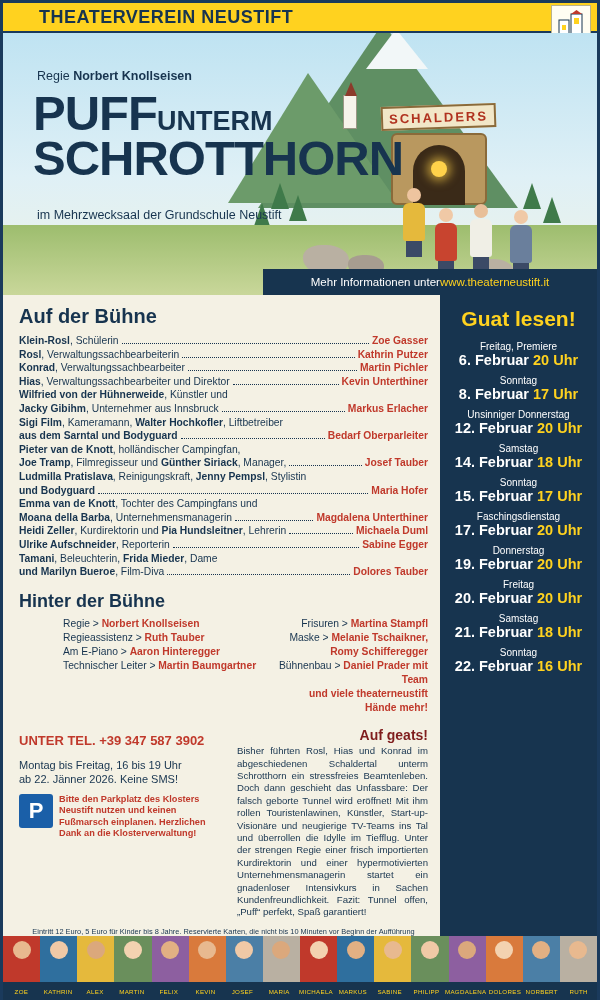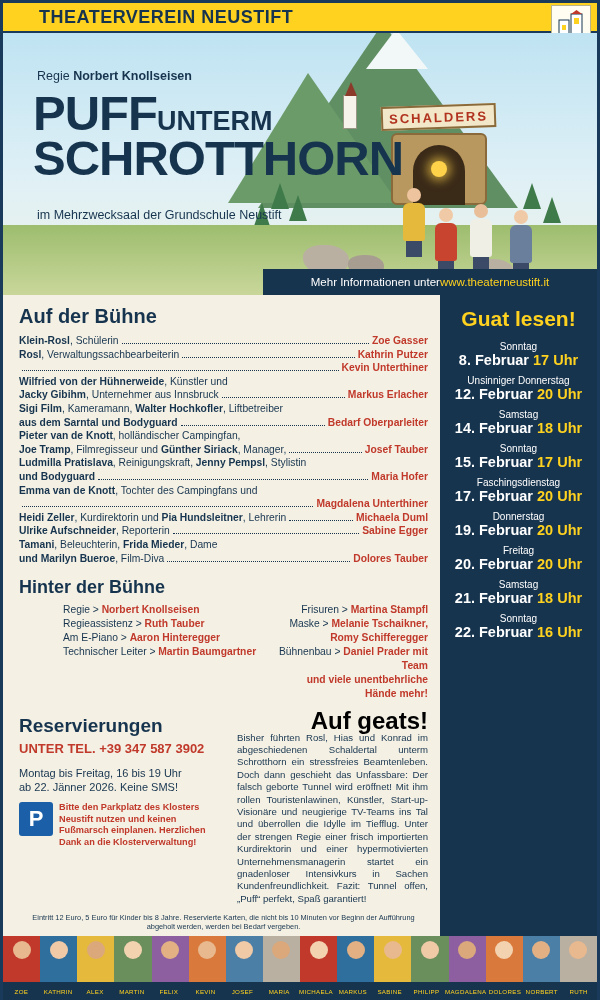--- a/index.html
+++ b/index.html
@@ -169,21 +169,21 @@
   h2.res { font-size:19px; font-weight:bold; color:#17344f; }
   .tel { font-size:13px; font-weight:bold; color:#c0392b; margin-top:4px;}
   .hours { font-size:11px; color:#17344f; margin-top:10px; line-height:14px;}
   .parkinfo { display:flex; margin-top:8px; }
   .pbox {
     width:34px;height:34px;background:#1a5fa8;color:#fff;font-weight:bold;
     font-size:22px; display:flex;align-items:center;justify-content:center;border-radius:3px;
     margin-right:6px; flex:none;
   }
   .ptext { font-size:9.2px; color:#c0392b; line-height:11.5px; font-weight:bold;}
-  h2.geats { font-size:24px; font-weight:bold; color:#000000; text-align:right; margin-bottom:4px;}
+  h2.geats { font-size:14px; font-weight:bold; color:#7f1d1d; text-align:right; margin-bottom:4px;}
   .fineprint {
     font-size:7.4px; color:#17344f; text-align:center; margin-top:8px;
   }
 
   
   h2.guat { font-size:21px; font-weight:bold; color:#ffd21f; text-align:center; margin:2px 0 10px;}
   .date { text-align:center; margin-bottom:7px; }
   .date .day { font-size:10px; color:#ffffff; }
   .date .num { font-size:14.5px; font-weight:bold; color:#ffffff; }
   .date .num .time { color:#ffd21f; }
@@ -280,20 +280,26 @@
             <span class="role"><b>Klein-Rosl</b><span>, Schülerin</span></span>
             <span class="dots"></span>
             <span class="actor">Zoe Gasser</span>
           </div>
           <div class="row">
             <span class="role"><b>Rosl</b><span>, Verwaltungssachbearbeiterin</span></span>
             <span class="dots"></span>
             <span class="actor">Kathrin Putzer</span>
           </div>
           <div class="row">
+            <span class="role"><b>Konrad</b><span>, Verwaltungssachbearbeiter</span></span>
+            <span class="dots"></span>
+            <span class="actor">Martin Pichler</span>
+          </div>
+          <div class="row">
+            <span class="role"><b>Hias</b><span>, Verwaltungssachbearbeiter und Direktor</span></span>
             <span class="dots"></span>
             <span class="actor">Kevin Unterthiner</span>
           </div>
           <div class="row">
             <span class="role"><b>Wilfried von der Hühnerweide</b><span>, Künstler und</span></span>
           </div>
           <div class="row">
             <span class="role"><b>Jacky Gibihm</b><span>, Unternehmer aus Innsbruck</span></span>
             <span class="dots"></span>
             <span class="actor">Markus Erlacher</span>
@@ -319,20 +325,21 @@
           </div>
           <div class="row">
             <span class="role"><b>und </b><b>Bodyguard</b></span>
             <span class="dots"></span>
             <span class="actor">Maria Hofer</span>
           </div>
           <div class="row">
             <span class="role"><b>Emma van de Knott</b><span>, Tochter des Campingfans und</span></span>
           </div>
           <div class="row">
+            <span class="role"><b>Moana della Barba</b><span>, Unternehmensmanagerin</span></span>
             <span class="dots"></span>
             <span class="actor">Magdalena Unterthiner</span>
           </div>
           <div class="row">
             <span class="role"><b>Heidi Zeller</b><span>, Kurdirektorin und </span><b>Pia Hundsleitner</b><span>, Lehrerin</span></span>
             <span class="dots"></span>
             <span class="actor">Michaela Duml</span>
           </div>
           <div class="row">
             <span class="role"><b>Ulrike Aufschneider</b><span>, Reporterin</span></span>
@@ -355,27 +362,26 @@
             <div><span>Regie &gt; </span><b>Norbert Knollseisen</b></div>
             <div><span>Regieassistenz &gt; </span><b>Ruth Tauber</b></div>
             <div><span>Am E-Piano &gt; </span><b>Aaron Hinteregger</b></div>
             <div><span>Technischer Leiter &gt; </span><b>Martin Baumgartner</b></div>
           </div>
         <div class="c2" id="crew-right">
             <div><span>Frisuren &gt; </span><b>Martina Stampfl</b></div>
             <div><span>Maske &gt; </span><b>Melanie Tschaikner,</b></div>
             <div><b>Romy Schifferegger</b></div>
             <div><span>Bühnenbau &gt; </span><b>Daniel Prader mit Team</b></div>
-            <div><b>und viele unentbehrliche Hände mehr!</b></div>
+            <div><b>und viele theaterneustift Hände mehr!</b></div>
           </div>
       </div>
 
       <div class="res-wrap">
         <div class="res-left">
-          <h2 class="res">Reservierungen</h2>
           <div class="tel">UNTER TEL. +39 347 587 3902</div>
           <div class="hours">
             <span>Montag bis Freitag, 16 bis 19 Uhr</span><br>
             <span>ab 22. Jänner 2026. Keine SMS!</span>
           </div>
           <div class="parkinfo">
             <div class="pbox">P</div>
             <div class="ptext">Bitte den Parkplatz des Klosters Neustift nutzen und keinen Fußmarsch einplanen. Herzlichen Dank an die Klosterverwaltung!</div>
           </div>
         </div>
@@ -384,20 +390,24 @@
           <div>Bisher führten Rosl, Hias und Konrad im abgeschiedenen Schaldertal unterm Schrotthorn ein stressfreies Beamtenleben. Doch dann geschieht das Unfassbare: Der falsch geborte Tunnel wird eröffnet! Mit ihm rollen Touristenlawinen, Künstler, Start-up-Visionäre und neugierige TV-Teams ins Tal und überrollen die Idylle im Tiefflug. Unter der strengen Regie einer frisch importierten Kurdirektorin und einer hypermotivierten Unternehmensmanagerin startet ein gnadenloser Intensivkurs in Sachen Kundenfreundlichkeit. Fazit: Tunnel offen, „Puff“ perfekt, Spaß garantiert!</div>
         </div>
       </div>
 
       <div class="fineprint">Eintritt 12 Euro, 5 Euro für Kinder bis 8 Jahre. Reservierte Karten, die nicht bis 10 Minuten vor Beginn der Aufführung abgeholt werden, werden bei Bedarf vergeben.</div>
     </div>
 
     <div class="right-col">
       <h2 class="guat">Guat lesen!</h2>
       <div id="dates-list">
+          <div class="date">
+            <div class="day">Freitag, Premiere</div>
+            <div class="num"><span>6. Februar </span><span class="time">20 Uhr</span></div>
+          </div>
           <div class="date">
             <div class="day">Sonntag</div>
             <div class="num"><span>8. Februar </span><span class="time">17 Uhr</span></div>
           </div>
           <div class="date">
             <div class="day">Unsinniger Donnerstag</div>
             <div class="num"><span>12. Februar </span><span class="time">20 Uhr</span></div>
           </div>
           <div class="date">
             <div class="day">Samstag</div>

